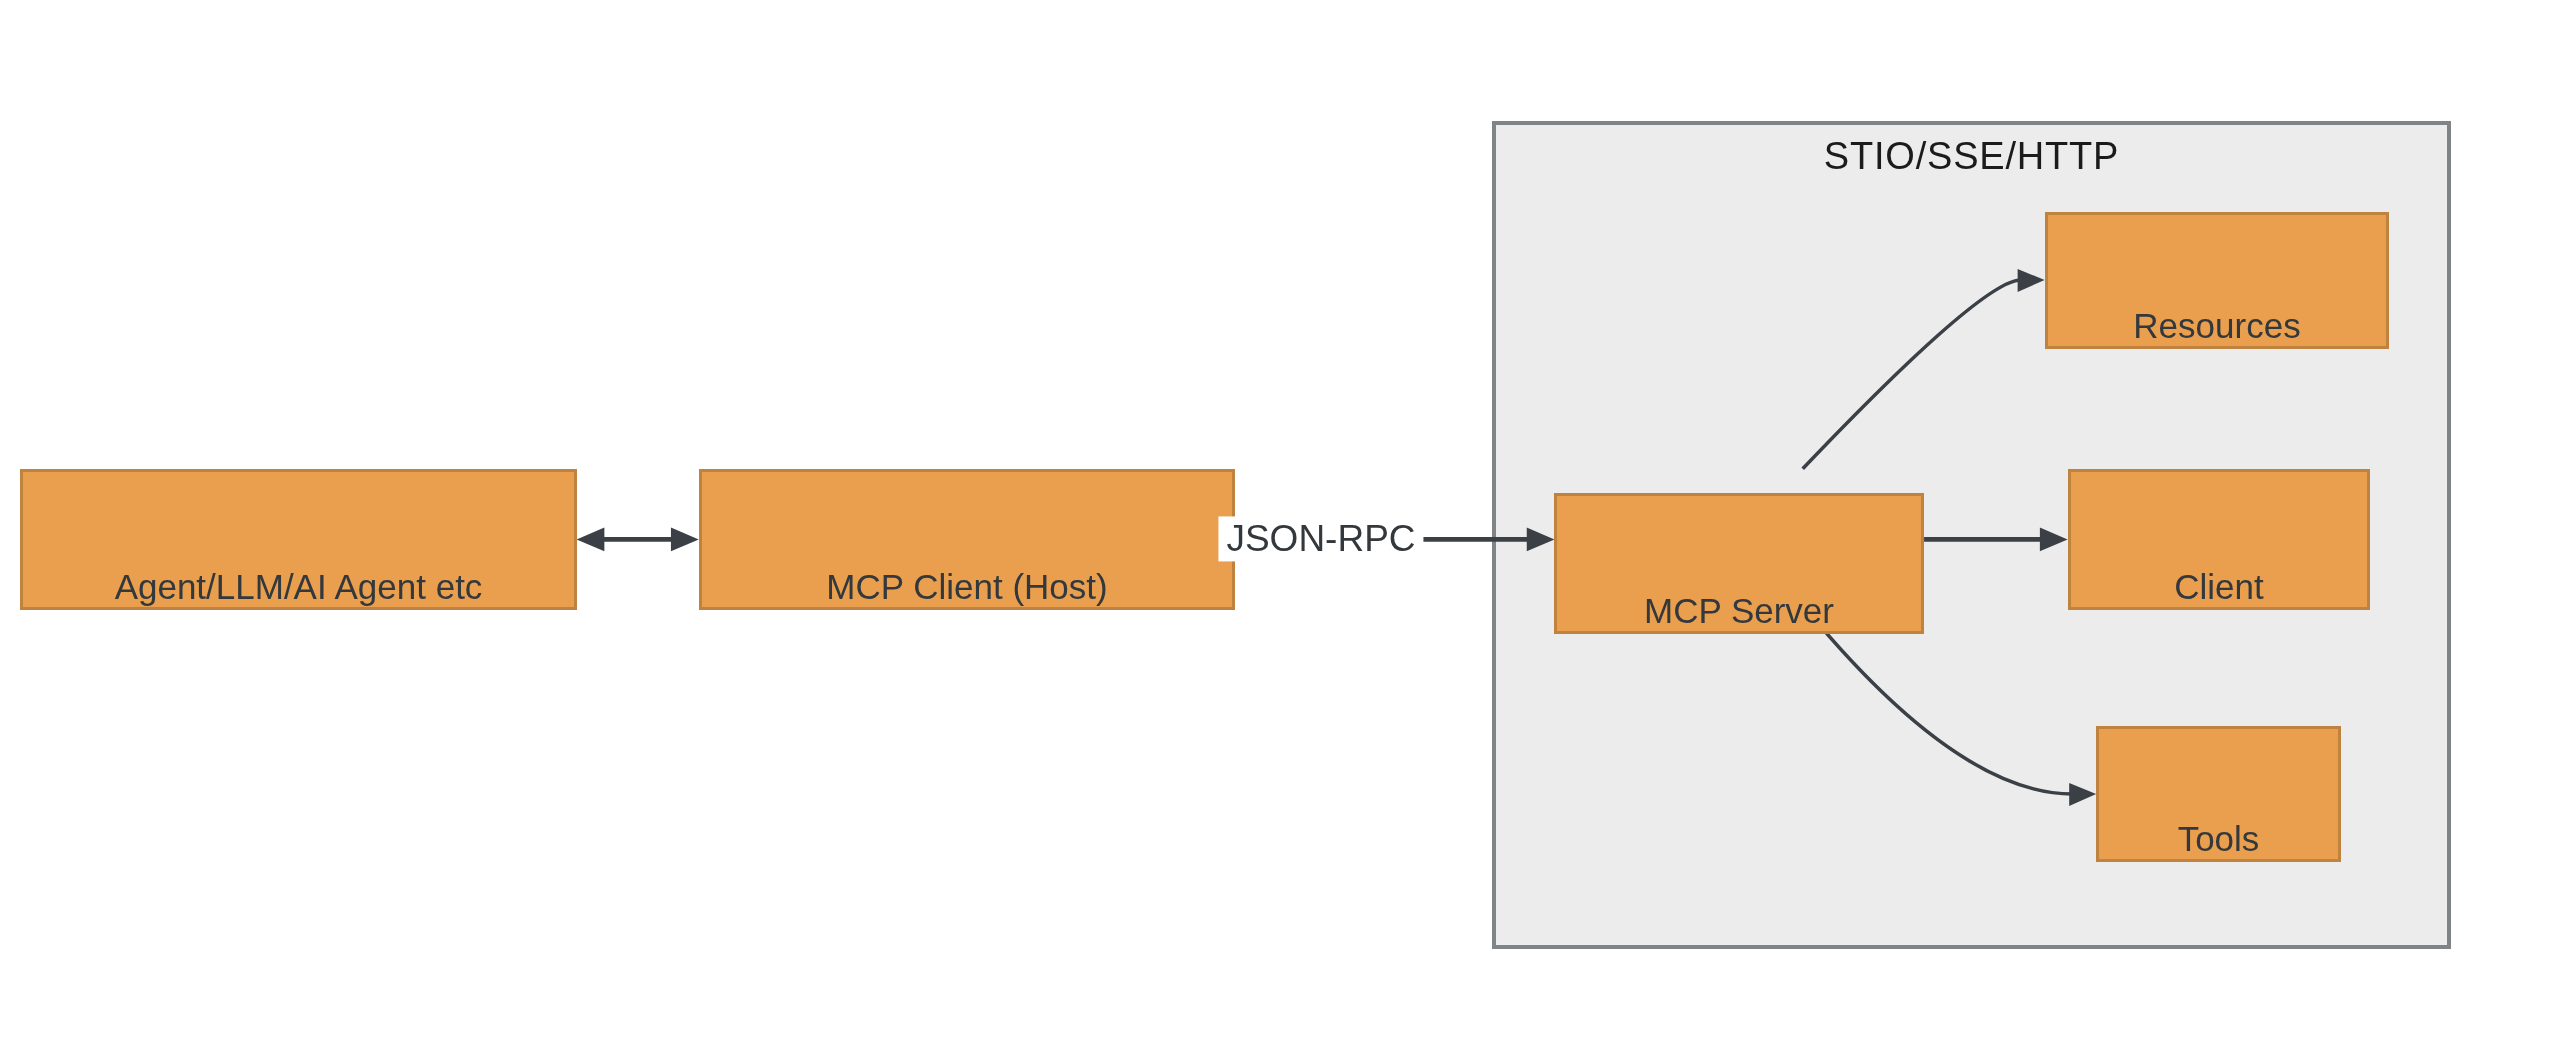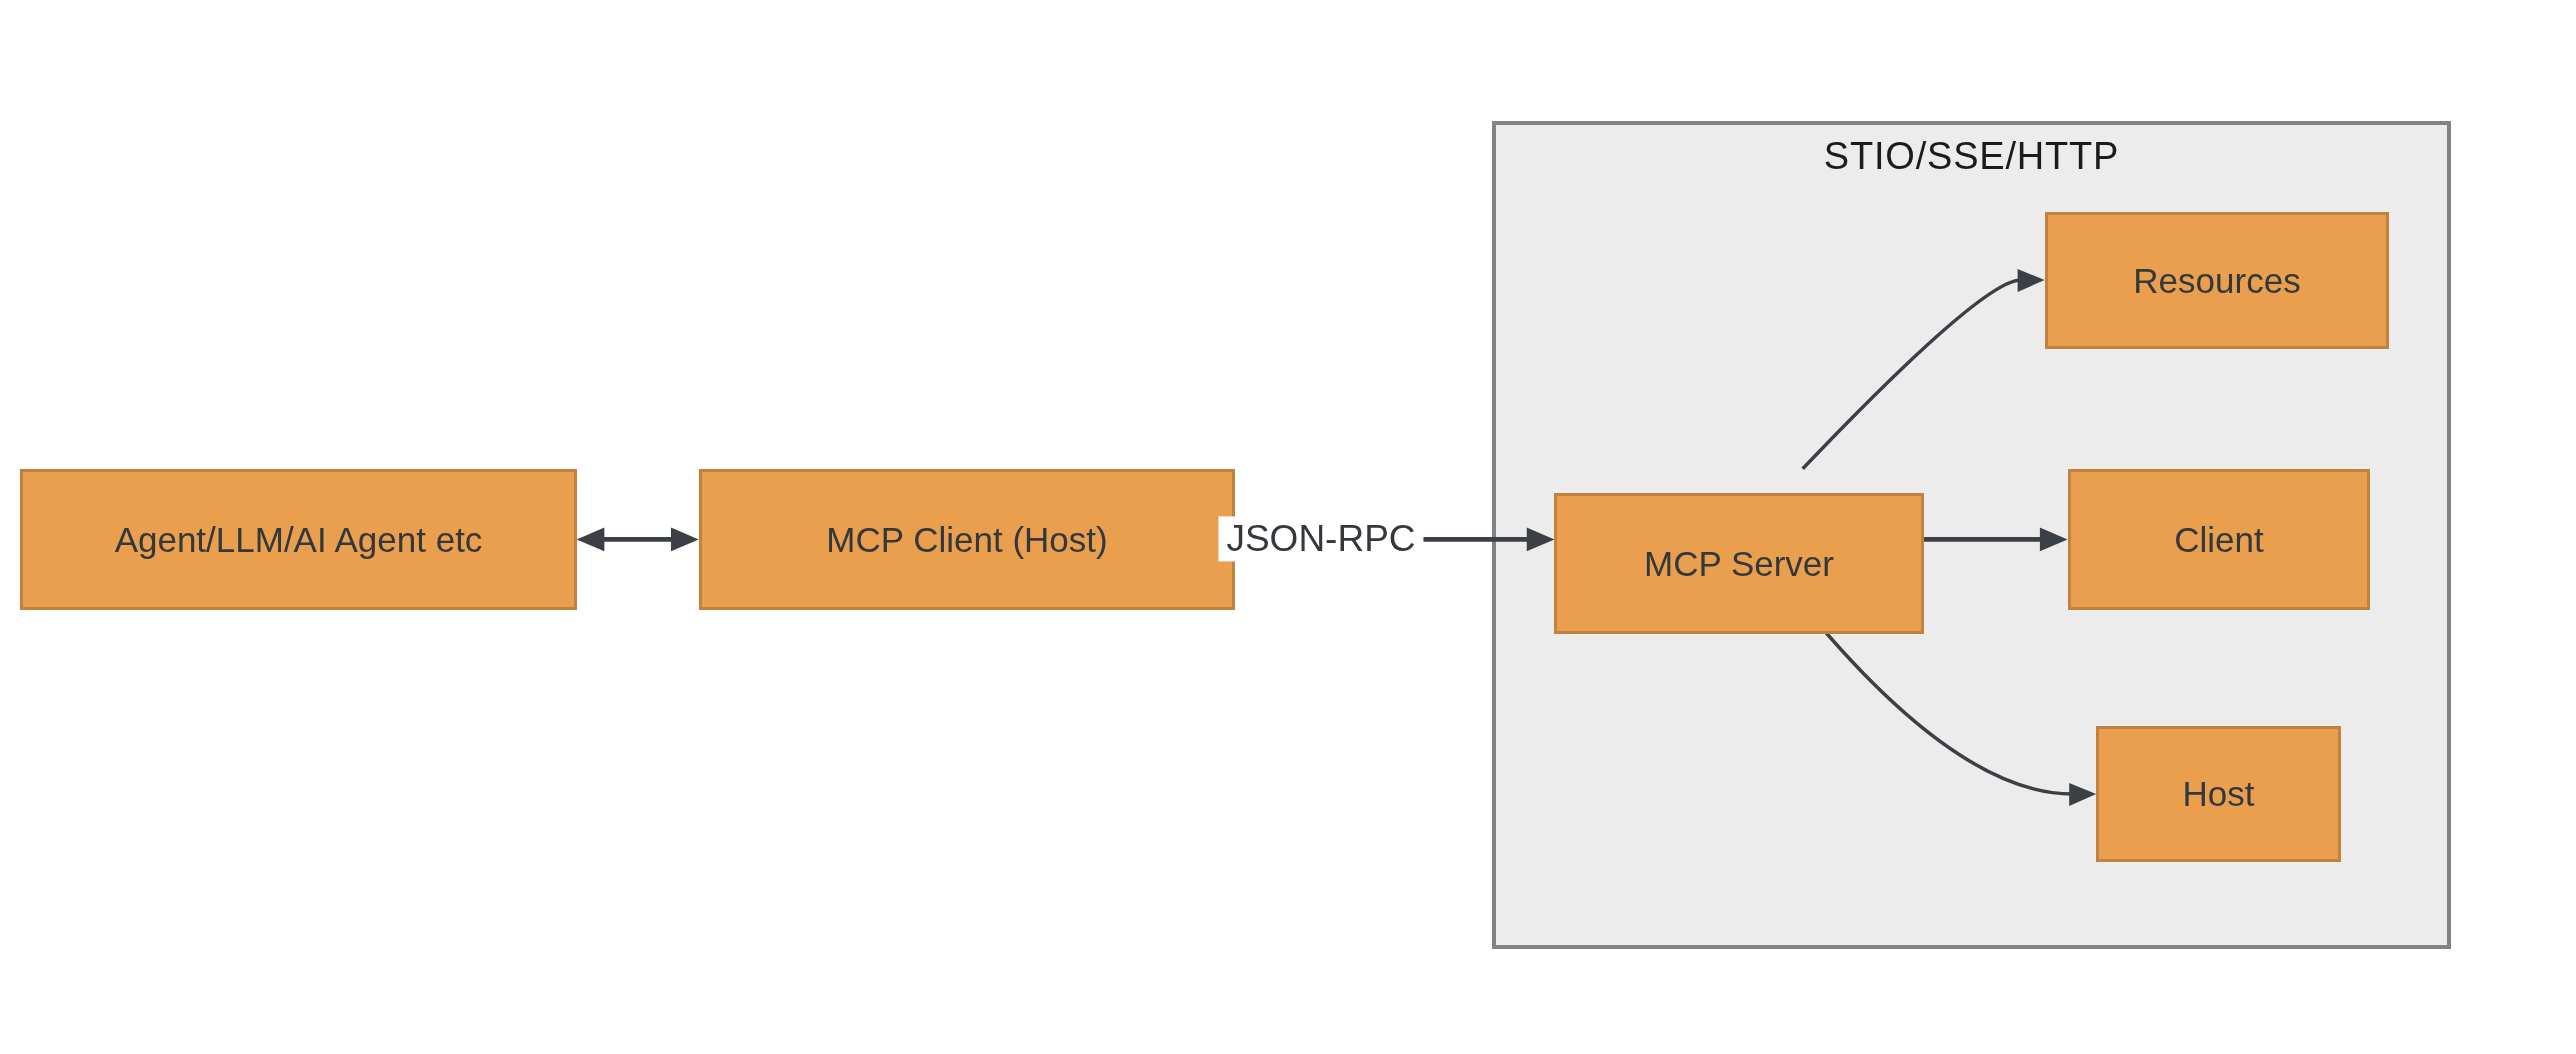--- a/index.html
+++ b/index.html
@@ -34,21 +34,21 @@
     position:absolute;
     left:0;top:9.5px;width:100%;
     text-align:center;
     font-size:38px;
     color:var(--title-text);
     letter-spacing:0.8px;
   }
   .node{
     position:absolute;
     display:flex;
-    align-items:center;
+    align-items:flex-end;
     justify-content:center;
     background:var(--node-fill);
     border:3.2px solid var(--node-border);
     box-sizing:border-box;
     font-size:35px;
     color:var(--node-text);
     text-align:center;
     white-space:nowrap;
   }
   #node-user      {left:20px;  top:469px; width:557px; height:141px;}
@@ -131,19 +131,19 @@
 
   <div class="node" id="node-resources">
     <span>Resources</span>
   </div>
 
   <div class="node" id="node-prompts">
     <span>Client</span>
   </div>
 
   <div class="node" id="node-tools">
-    <span>Host</span>
+    <span>Tools</span>
   </div>
 
   <div class="edge-label">JSON-RPC</div>
 
 </div>
 
 
 </body></html>

